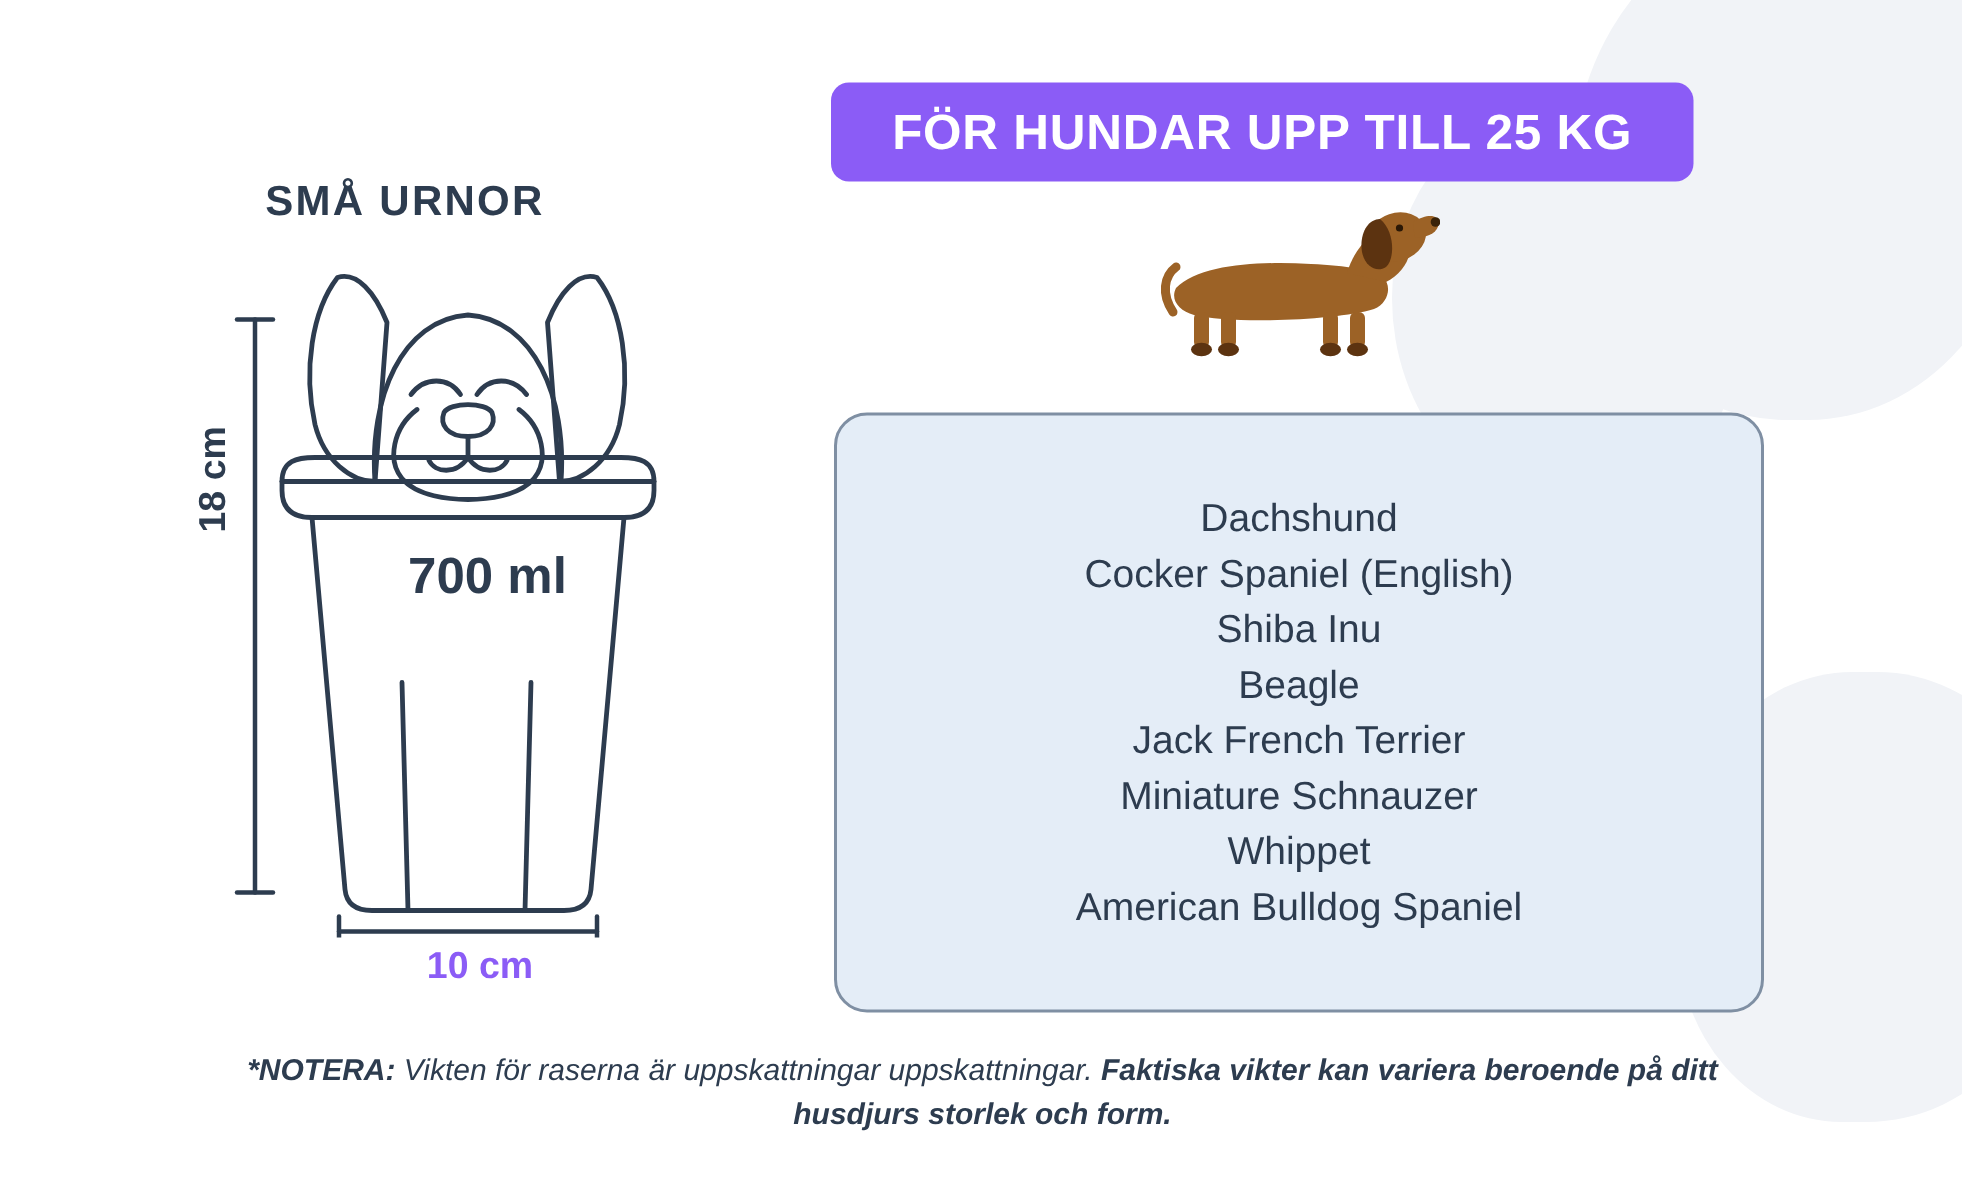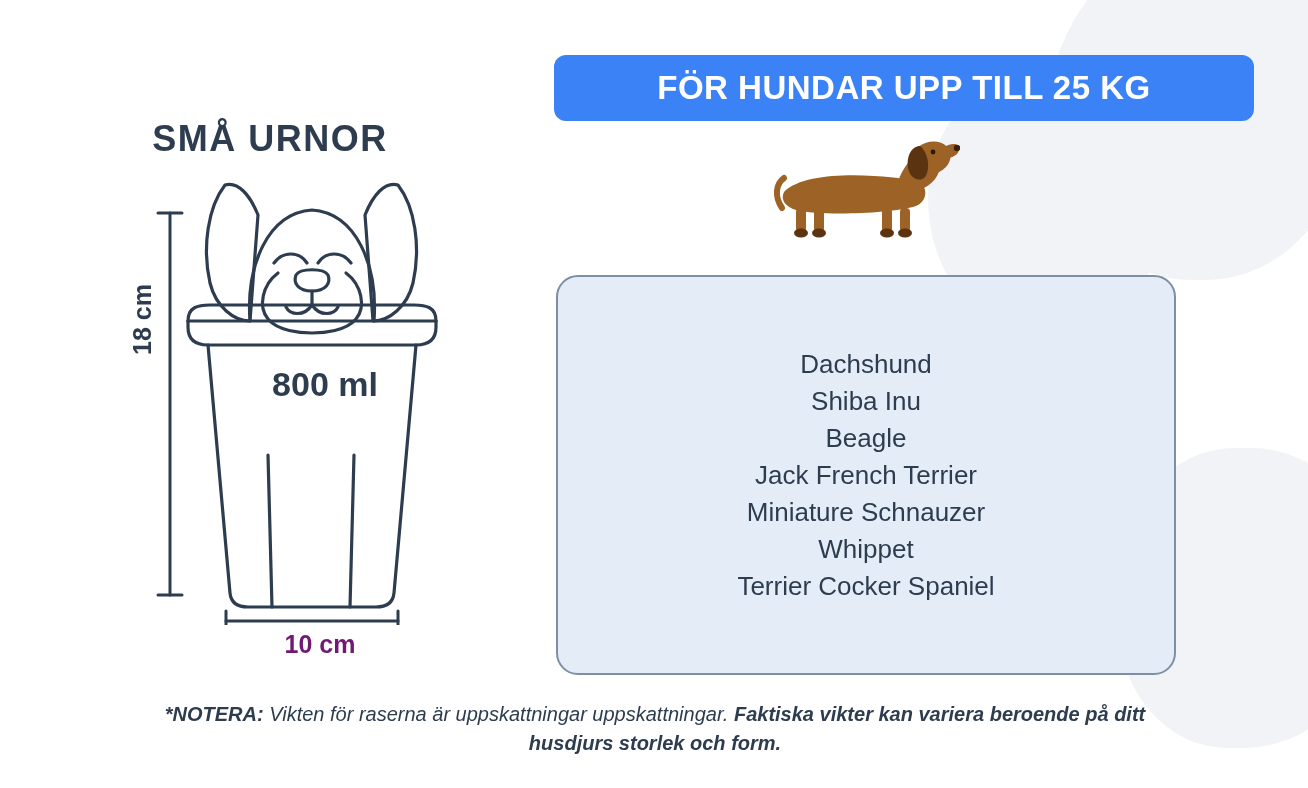--- a/index.html
+++ b/index.html
@@ -47,21 +47,21 @@
     top: 0;
     width: 540px;
     height: 700px;
   }
   .urn-title {
     position: absolute;
     top: 118px;
     left: 0;
     width: 540px;
     text-align: center;
-    font-size: 36px;
+    font-size: 28px;
     font-weight: bold;
     letter-spacing: 1.5px;
     color: #2d3c4f;
   }
   .urn-figure {
     position: absolute;
     left: 150px;
     top: 155px;
   }
   .urn-volume {
@@ -86,31 +86,31 @@
     white-space: nowrap;
   }
   .dim-width {
     position: absolute;
     left: 195px;
     top: 630px;
     width: 250px;
     text-align: center;
     font-size: 25px;
     font-weight: bold;
-    color: #701a75;
+    color: #8b5cf6;
   }
 
   
   .header-badge {
     position: absolute;
     left: 554px;
     top: 55px;
-    width: 700px;
+    width: 575px;
     height: 66px;
-    background: #3b82f6;
+    background: #8b5cf6;
     border-radius: 12px;
     display: flex;
     align-items: center;
     justify-content: center;
   }
   .header-badge span {
     color: #ffffff;
     font-size: 33px;
     font-weight: bold;
     letter-spacing: 0.5px;
@@ -211,21 +211,21 @@
           <line x1="8" y1="440" x2="32" y2="440"></line>
         </g>
 
         <g stroke="#2d3c4f" stroke-width="3" stroke-linecap="round">
           <line x1="76" y1="466" x2="248" y2="466"></line>
           <line x1="76" y1="456" x2="76" y2="476"></line>
           <line x1="248" y1="456" x2="248" y2="476"></line>
         </g>
       </svg>
 
-      <div class="urn-volume">800 ml</div>
+      <div class="urn-volume">700 ml</div>
       <div class="dim-height">18 cm</div>
       <div class="dim-width">10 cm</div>
     </div>
 
     <div class="header-badge">
       <span>FÖR HUNDAR UPP TILL 25 KG</span>
     </div>
 
     <svg class="dog-illustration" viewBox="0 0 190 125">
 
@@ -251,26 +251,27 @@
       <rect x="130" y="78" width="10" height="24" rx="4" fill="#9c6226"></rect>
 
       <ellipse cx="31" cy="103" rx="7" ry="4.5" fill="#5c3310"></ellipse>
       <ellipse cx="49" cy="103" rx="7" ry="4.5" fill="#5c3310"></ellipse>
       <ellipse cx="117" cy="103" rx="7" ry="4.5" fill="#5c3310"></ellipse>
       <ellipse cx="135" cy="103" rx="7" ry="4.5" fill="#5c3310"></ellipse>
     </svg>
 
     <div class="breed-box">
       <div class="breed-item">Dachshund</div>
+      <div class="breed-item">Cocker Spaniel (English)</div>
       <div class="breed-item">Shiba Inu</div>
       <div class="breed-item">Beagle</div>
       <div class="breed-item">Jack French Terrier</div>
       <div class="breed-item">Miniature Schnauzer</div>
       <div class="breed-item">Whippet</div>
-      <div class="breed-item">Terrier Cocker Spaniel</div>
+      <div class="breed-item">American Bulldog Spaniel</div>
     </div>
 
     <div class="note">
       <b>*NOTERA:</b><span> Vikten för raserna är uppskattningar uppskattningar. </span><b>Faktiska vikter kan variera beroende på ditt husdjurs storlek och form.</b>
     </div>
 
   </div>
 </div>
 
 </body></html>

